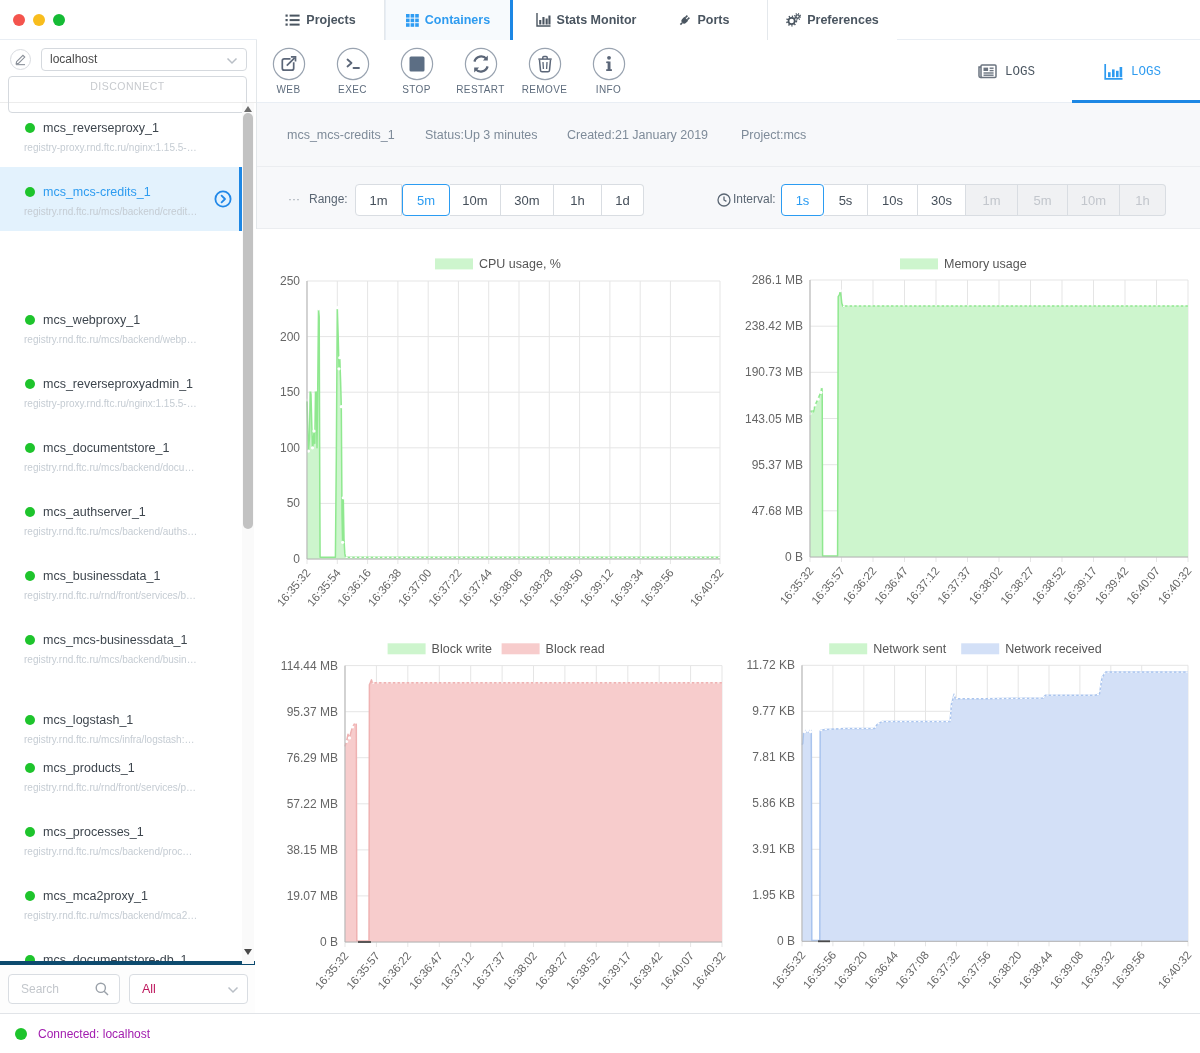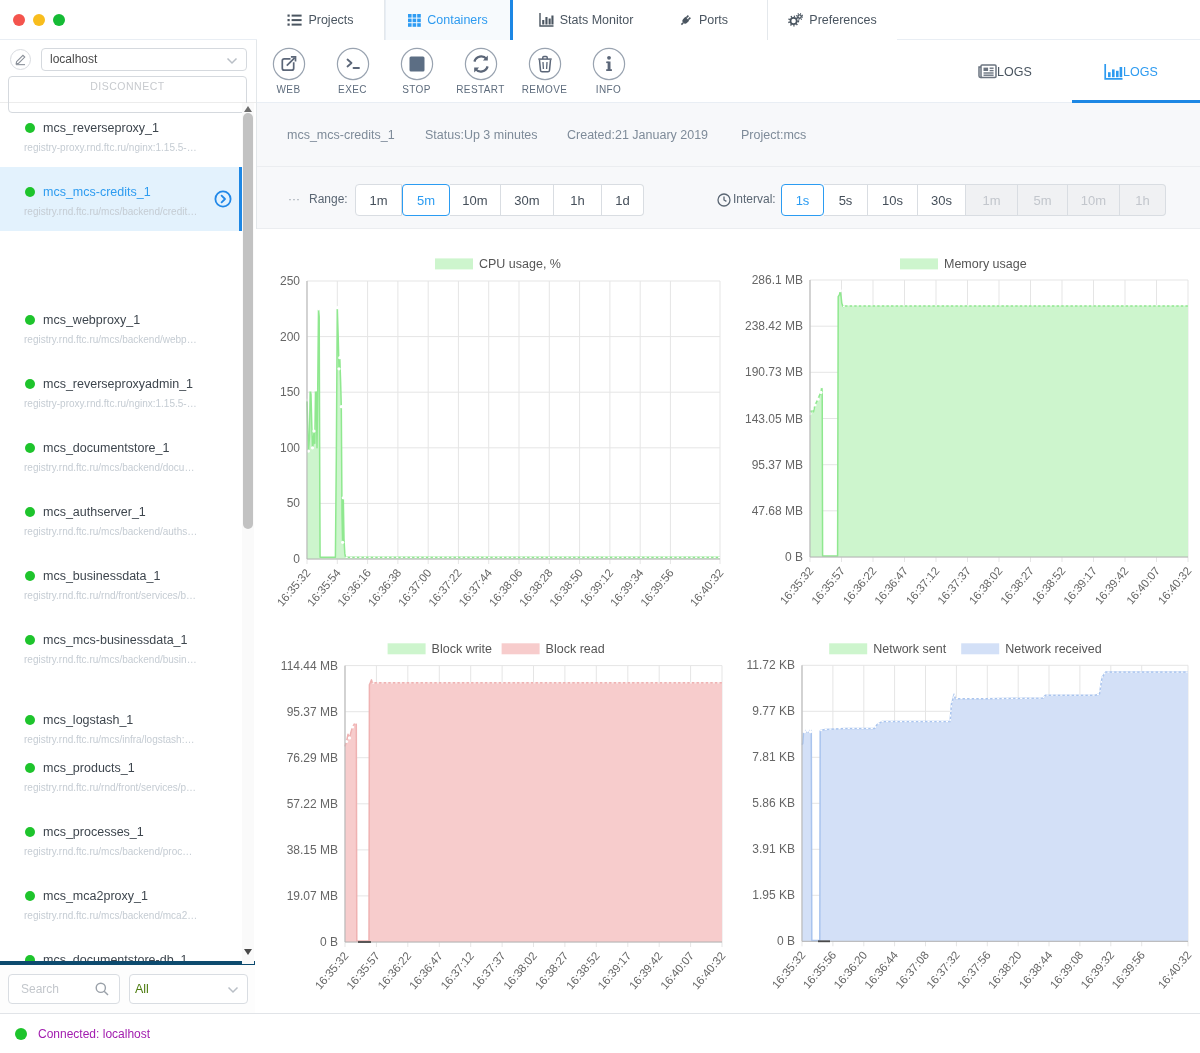--- a/index.html
+++ b/index.html
@@ -1,21 +1,21 @@
 <!DOCTYPE html>
 <html><head><meta charset="utf-8"><title>DockStation</title>
 <style>
 * { margin:0; padding:0; box-sizing:border-box; }
 html,body { width:1200px; height:1053px; font-family:"Liberation Sans", sans-serif; background:#fff; overflow:hidden; }
 
 .topbar { position:absolute; left:0; top:0; width:1200px; height:40px; background:#fff; border-bottom:1px solid #e9eef4; }
 .tdot { position:absolute; top:14px; width:12px; height:12px; border-radius:50%; }
 .tabs { position:absolute; left:257px; top:0; height:40px; }
 .tab { position:absolute; top:0; height:40px; display:flex; align-items:center; justify-content:center; gap:6px;
-  font-size:12.5px; color:#4a5560; border-right:1px solid #e4e8ec; background:#fff; }
+  font-size:12.5px; color:#4a5560; border-right:1px solid #e4e8ec; background:#fff;font-weight:bold; }
 .tab.active { background:#f7fafd; border-left:1px solid #e8eef5; border-right:3px solid #1d87e4; color:#2e9bf0; }
 
 .sidebar { position:absolute; left:0; top:40px; width:257px; height:973px; background:#fff; border-right:1px solid #e3e7ea; }
 .connect { position:absolute; left:0; top:0; width:256px; height:63px; border-bottom:1px solid #ececec; background:#fff; }
 .pcirc { position:absolute; left:10px; top:9px; width:21px; height:21px; border:1px solid #d8dbe0; border-radius:50%; display:flex; align-items:center; justify-content:center; }
 .hselect { position:absolute; left:41px; top:8px; width:206px; height:23px; border:1px solid #d5d9de; border-radius:4px; background:#fff;
   font-size:12px; color:#4a4a4a; line-height:21px; padding-left:8px; }
 .hselect svg { position:absolute; right:8px; top:8px; }
 .disconnect { position:absolute; left:8px; top:36px; width:239px; height:37px; border:1px solid #d5d9de; border-radius:4px;
   font-size:10.5px; color:#c7cace; text-align:center; line-height:19px; letter-spacing:0.5px; }
@@ -28,33 +28,33 @@
 .isub { position:absolute; left:24px; top:39px; font-size:10px; color:#c5ccd3; }
 .chevcirc { position:absolute; right:7px; top:23px; width:18px; height:18px; }
 .sbar { position:absolute; left:242px; top:63px; width:12px; height:861px; background:#fafafa; }
 .sthumb { position:absolute; left:1px; top:10px; width:10px; height:416px; background:#c2c2c2; border-radius:5px; }
 .sarr { position:absolute; left:2px; width:0; height:0; border-left:4.5px solid transparent; border-right:4.5px solid transparent; }
 .searchrow { position:absolute; left:0; top:925px; width:256px; height:49px; background:#fdfdfd; }
 .sinput { position:absolute; left:8px; top:9px; width:112px; height:30px; border:1px solid #d9dde2; border-radius:4px; background:#fff;
   font-size:12px; color:#c3c7cc; line-height:28px; padding-left:12px; }
 .sinput svg { position:absolute; right:10px; top:7px; }
 .aselect { position:absolute; left:129px; top:9px; width:119px; height:30px; border:1px solid #d9dde2; border-radius:4px; background:#fff;
-  font-size:12.5px; color:#4d7c0f; line-height:28px; padding-left:5px; }
+  font-size:12.5px; color:#be185d; line-height:28px; padding-left:12px; }
 .aselect svg { position:absolute; right:8px; top:11px; }
 
 .statusbar { position:absolute; left:0; top:1013px; width:1200px; height:40px; background:#fff; border-top:1px solid #e1e4e8; }
 .statusbar .gd { position:absolute; left:15px; top:14px; width:12px; height:12px; border-radius:50%; background:#1ec42c; }
 .statusbar .st { position:absolute; left:38px; top:13px; font-size:12px; color:#a21caf; }
 
 .main { position:absolute; left:257px; top:40px; width:943px; height:973px; background:#fff; }
 .toolbar { position:absolute; left:0; top:0; width:943px; height:63px; background:#fff; border-bottom:1px solid #e9eef4; }
 .tbtn { position:absolute; top:7px; width:64px; text-align:center; }
 .tbtn svg { display:block; margin:0 auto; }
 .tlab { font-size:10px; color:#5e6c7d; letter-spacing:0.4px; margin-top:3px; }
-.ltab { position:absolute; top:0; height:63px; display:flex; align-items:center; font-size:12.5px; }
+.ltab { position:absolute; top:0; height:63px; display:flex; align-items:center; gap:8px; font-size:12.5px;font-family:Liberation Mono, monospace; }
 .ltab.logs { left:721px; color:#4a5560; }
 .ltab.stats { left:847px; color:#2e9bf0; }
 .statline { position:absolute; left:815px; top:60px; width:128px; height:3px; background:#1d87e4; }
 .infobar { position:absolute; left:0; top:63px; width:943px; height:64px; background:#f7f8fa; border-bottom:1px solid #ebedf0; font-size:12.5px; color:#7e8b99; }
 .infobar span { position:absolute; top:25px; }
 .rangebar { position:absolute; left:0; top:127px; width:943px; height:62px; background:#f7f8fa; border-bottom:1px solid #ebedf0; }
 .rlabel { position:absolute; top:25px; font-size:12px; color:#5a6673; }
 .bgroup { position:absolute; top:17px; height:32px; display:flex; }
 .gbtn { height:32px; border:1px solid #d9dde2; border-left-width:0; background:#fff; font-size:13px; color:#454f5a;
   display:flex; align-items:center; justify-content:center; }

